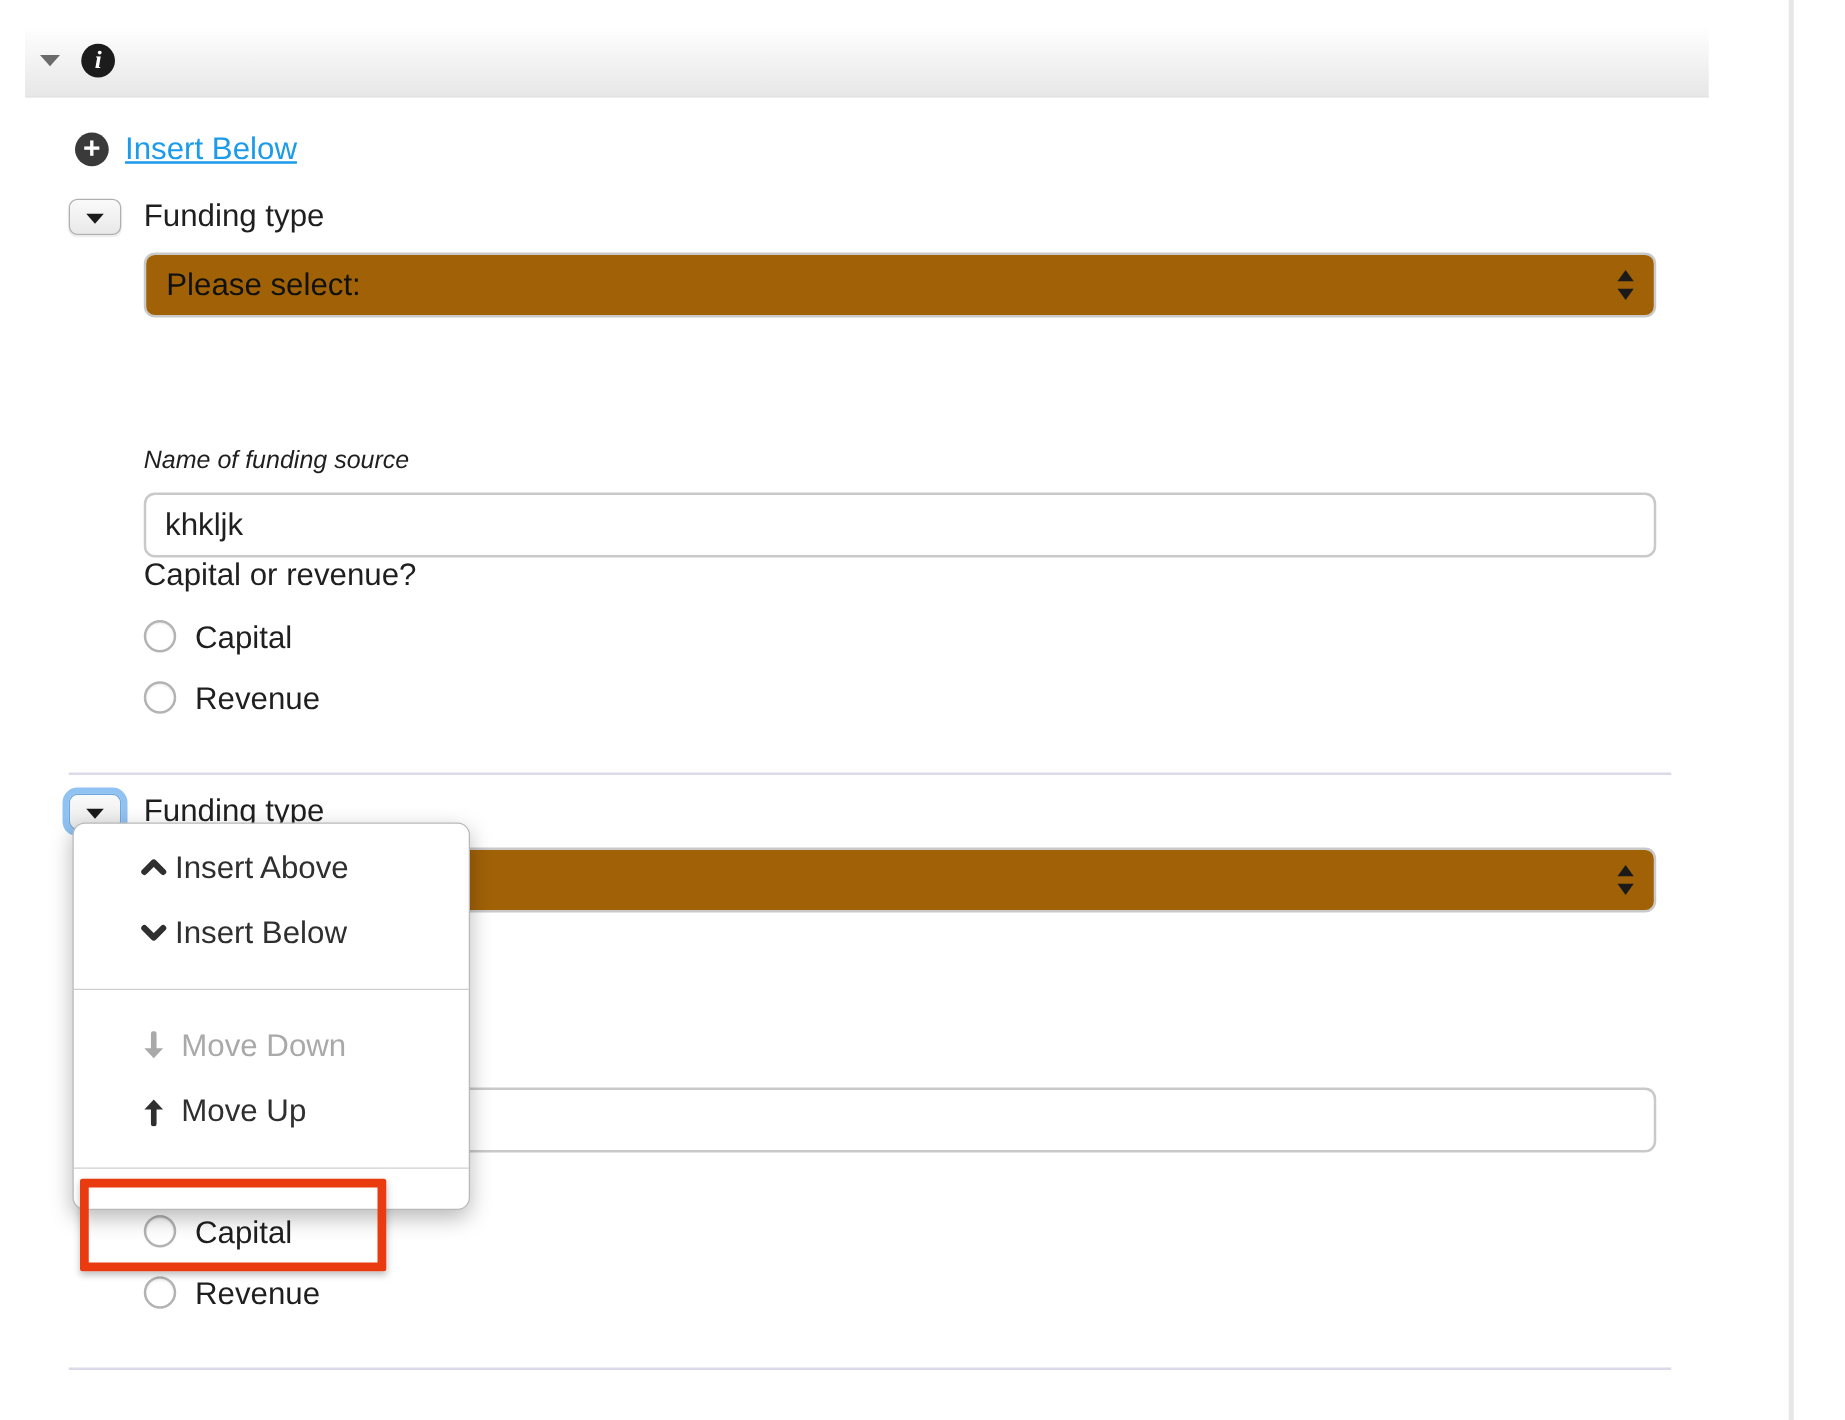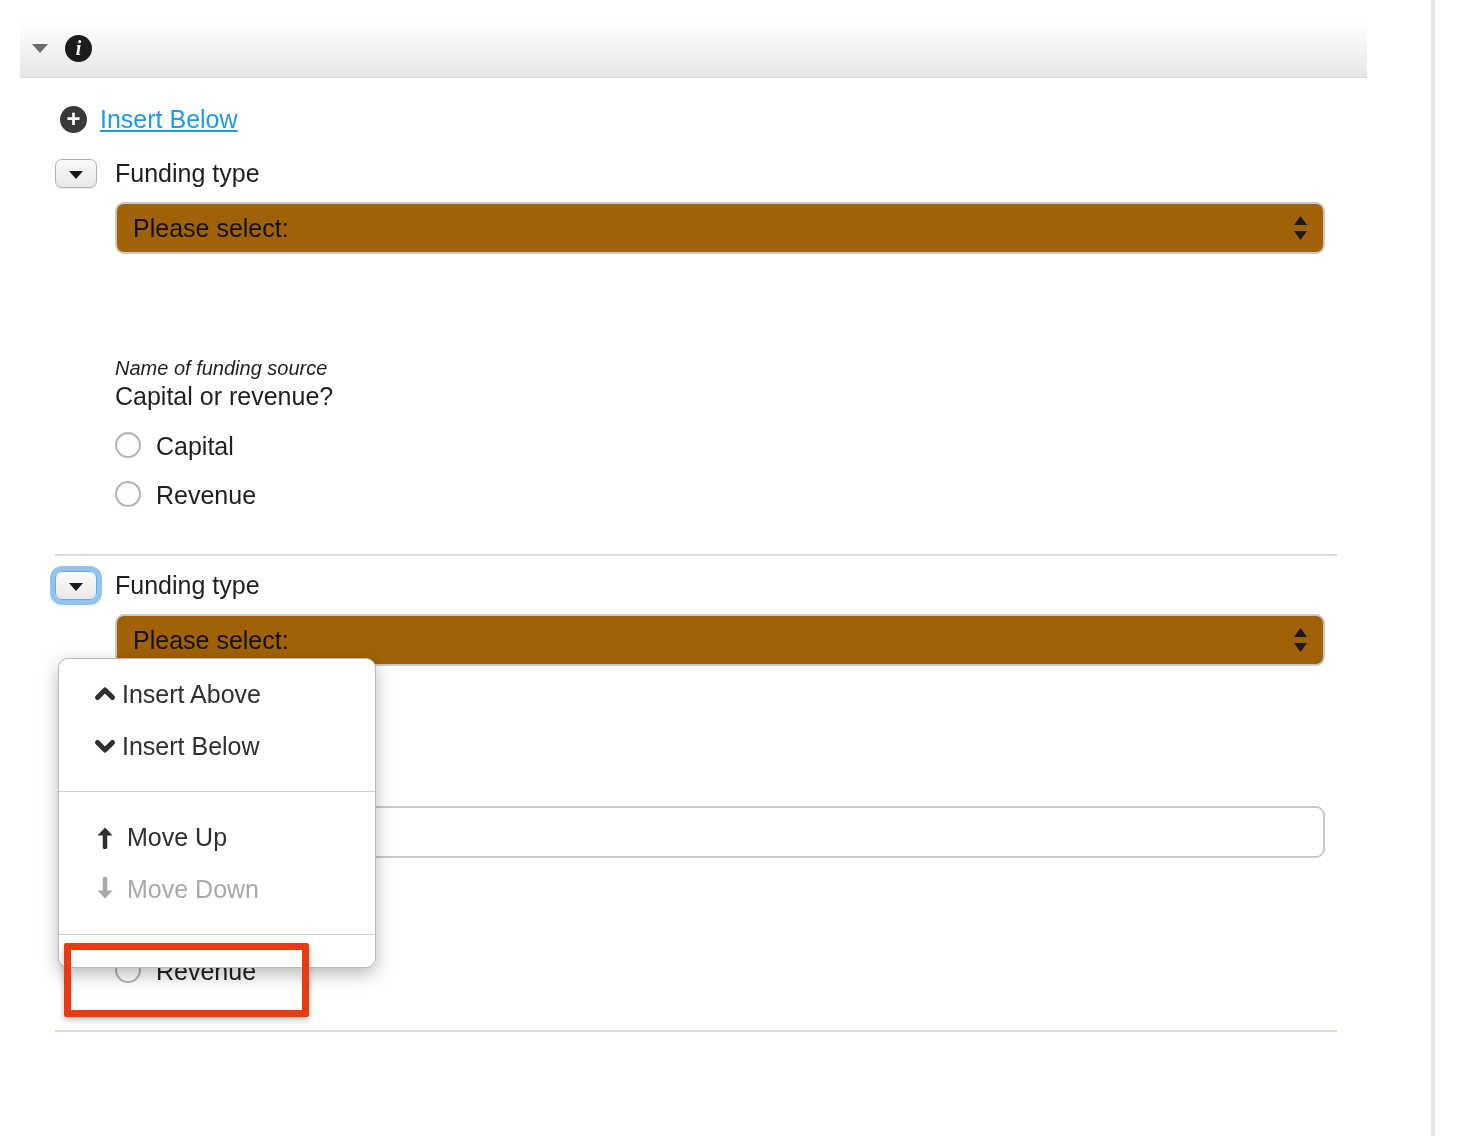--- a/index.html
+++ b/index.html
@@ -66,21 +66,21 @@
            background:#fff; box-shadow:inset 0 1px 2px rgba(0,0,0,0.08); }
   .radio-row .rlabel { margin-left:15px; font-size:25px; }
 
   hr.divider { border:none; border-top:2px solid #dcd9e8; margin-top:46px; width:1282px; }
 
   
   .context-menu { position:absolute; left:58px; top:658px; width:318px;
                   background:#ffffff; border:1px solid #b9b9b9; border-radius:10px;
                   box-shadow:0 6px 18px rgba(0,0,0,0.28); z-index:10;
                   padding:9px 0 13px 0; }
-  .menu-item { height:52px; display:flex; align-items:center; padding-left:34px;
+  .menu-item { height:52px; display:flex; align-items:center; padding-left:52px;
                font-size:25px; color:#2f2f2f; cursor:pointer; }
   .menu-item.disabled { color:#a9a9a9; cursor:default; }
   .mi-icon { display:flex; align-items:center; margin-right:5px; }
   .mi-icon.wide { margin-right:10px; }
   .menu-sep { border:none; border-top:1px solid #cfcfcf; margin:19px 0; }
 
   
   .annotation-box { position:absolute; left:64px; top:943px; width:245px; height:74px;
                     border:7px solid #ea3b10; border-radius:2px; z-index:20;
                     box-shadow:0 3px 6px rgba(0,0,0,0.25); pointer-events:none; }
@@ -115,20 +115,21 @@
         <div class="select">
           <span class="val">Please select:</span>
           <span class="spinner">
             <svg width="17" height="28" viewBox="0 0 17 28">
               <path d="M8.5 2 L15 11 H2 Z" fill="#1a1a1a"></path>
               <path d="M8.5 26 L15 17 H2 Z" fill="#1a1a1a"></path>
             </svg>
           </span>
         </div>
         <label class="fld-label">Name of funding source</label>
+        <input class="text-input" type="text" value="khkljk" style="">
         <span class="q-label">Capital or revenue?</span>
       </div>
       <div class="radio-row">
         <span class="radio"></span>
         <span class="rlabel">Capital</span>
       </div>
       <div class="radio-row">
         <span class="radio"></span>
         <span class="rlabel">Revenue</span>
       </div>
@@ -180,36 +181,36 @@
     </div>
     <div class="menu-item">
       <span class="mi-icon">
         <svg width="24" height="24" viewBox="0 0 24 24">
           <path d="M4.5 8.5 L12 16 L19.5 8.5" fill="none" stroke="#2f2f2f" stroke-width="5" stroke-linecap="round" stroke-linejoin="round"></path>
         </svg>
       </span>
       <span class="mi-label">Insert Below</span>
     </div>
     <hr class="menu-sep">
+    <div class="menu-item disabled">
+      <span class="mi-icon wide">
+        <svg width="24" height="24" viewBox="0 0 24 24">
+          <path d="M12 2 L12 16" stroke="#a9a9a9" stroke-width="4.5" stroke-linecap="round"></path>
+          <path d="M4.5 13.5 L12 21.5 L19.5 13.5 Z" fill="#a9a9a9"></path>
+        </svg>
+      </span>
+      <span class="mi-label">Move Down</span>
+    </div>
     <div class="menu-item">
       <span class="mi-icon wide">
         <svg width="24" height="24" viewBox="0 0 24 24">
           <path d="M12 22 L12 8" stroke="#2f2f2f" stroke-width="4.5" stroke-linecap="round"></path>
           <path d="M4.5 10.5 L12 2.5 L19.5 10.5 Z" fill="#2f2f2f"></path>
         </svg>
       </span>
       <span class="mi-label">Move Up</span>
     </div>
-    <div class="menu-item disabled">
-      <span class="mi-icon wide">
-        <svg width="24" height="24" viewBox="0 0 24 24">
-          <path d="M12 2 L12 16" stroke="#a9a9a9" stroke-width="4.5" stroke-linecap="round"></path>
-          <path d="M4.5 13.5 L12 21.5 L19.5 13.5 Z" fill="#a9a9a9"></path>
-        </svg>
-      </span>
-      <span class="mi-label">Move Down</span>
-    </div>
     <hr class="menu-sep">
   </div>
 
   <div class="annotation-box"></div>
 
 </div>
 
 </body></html>

